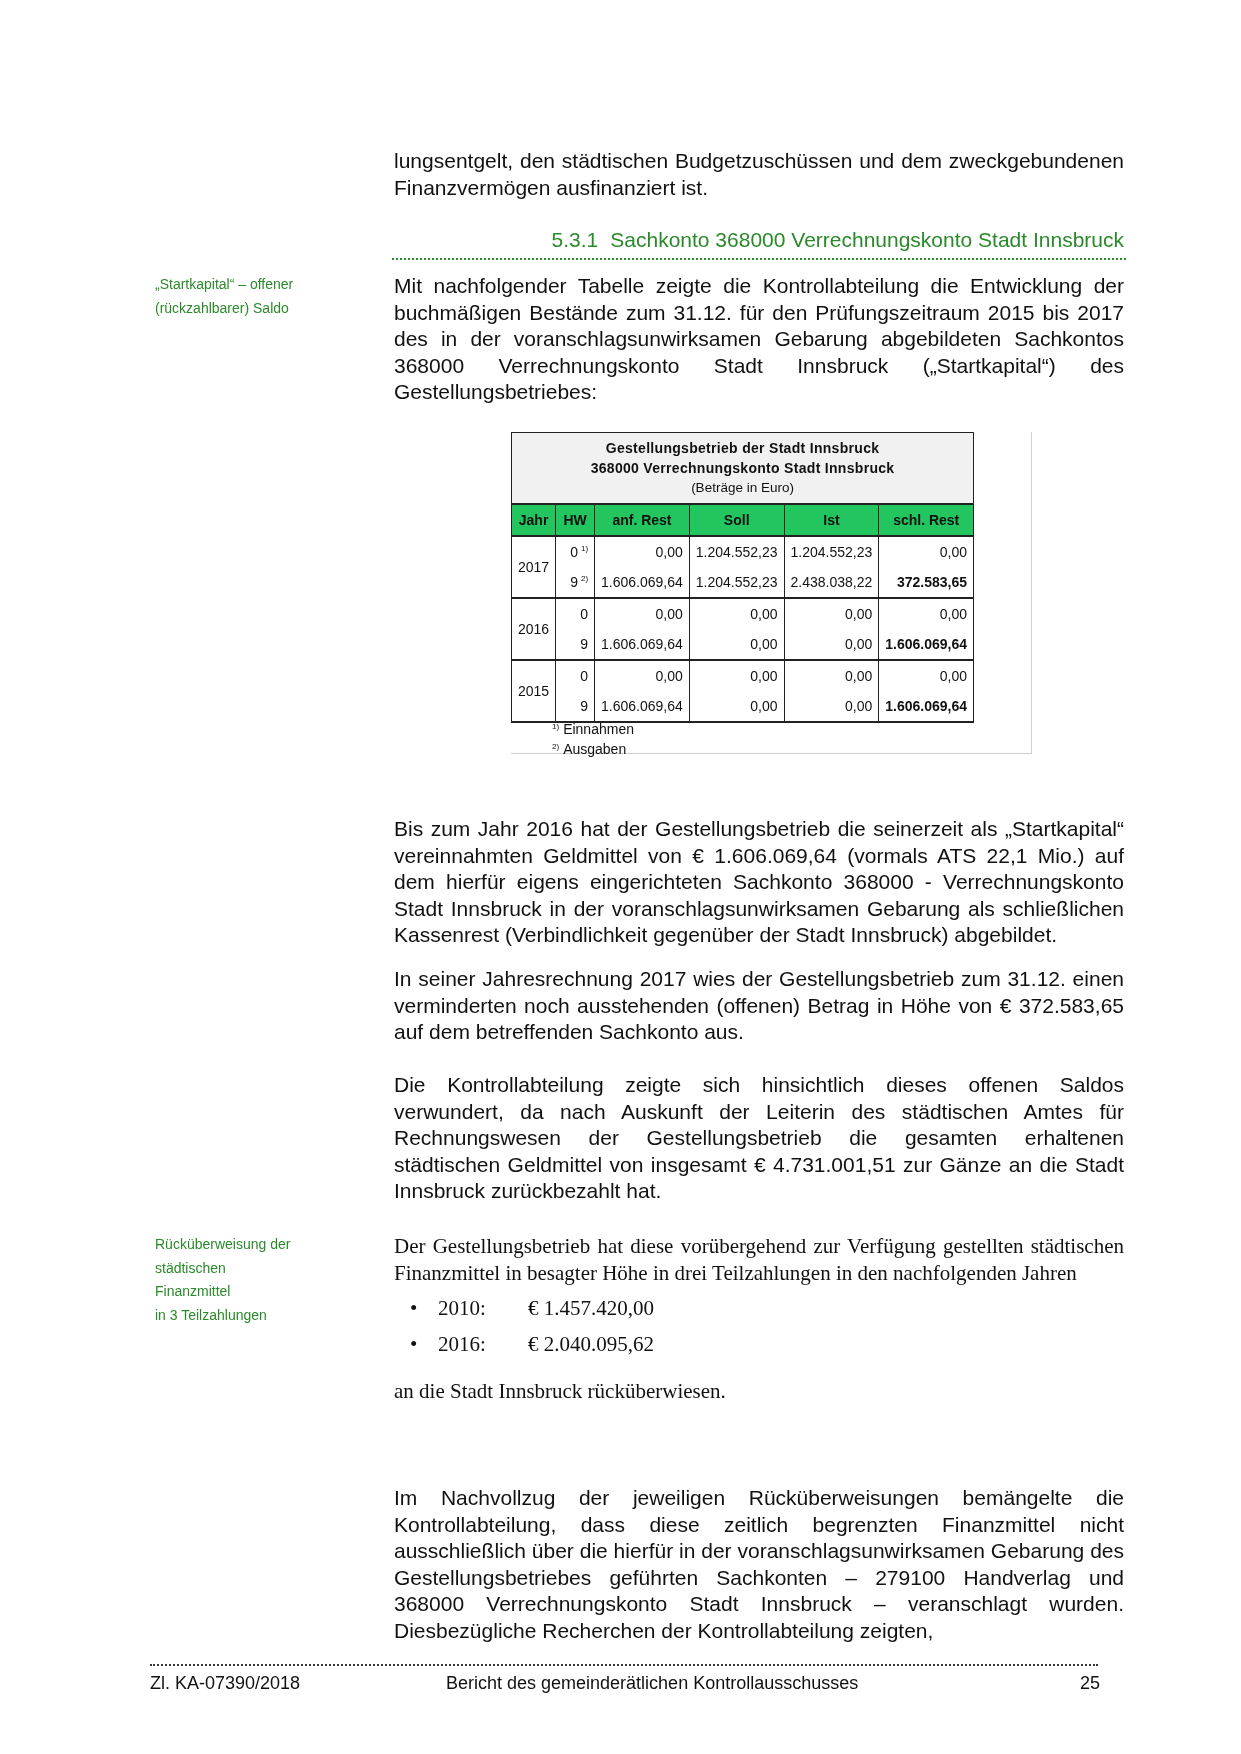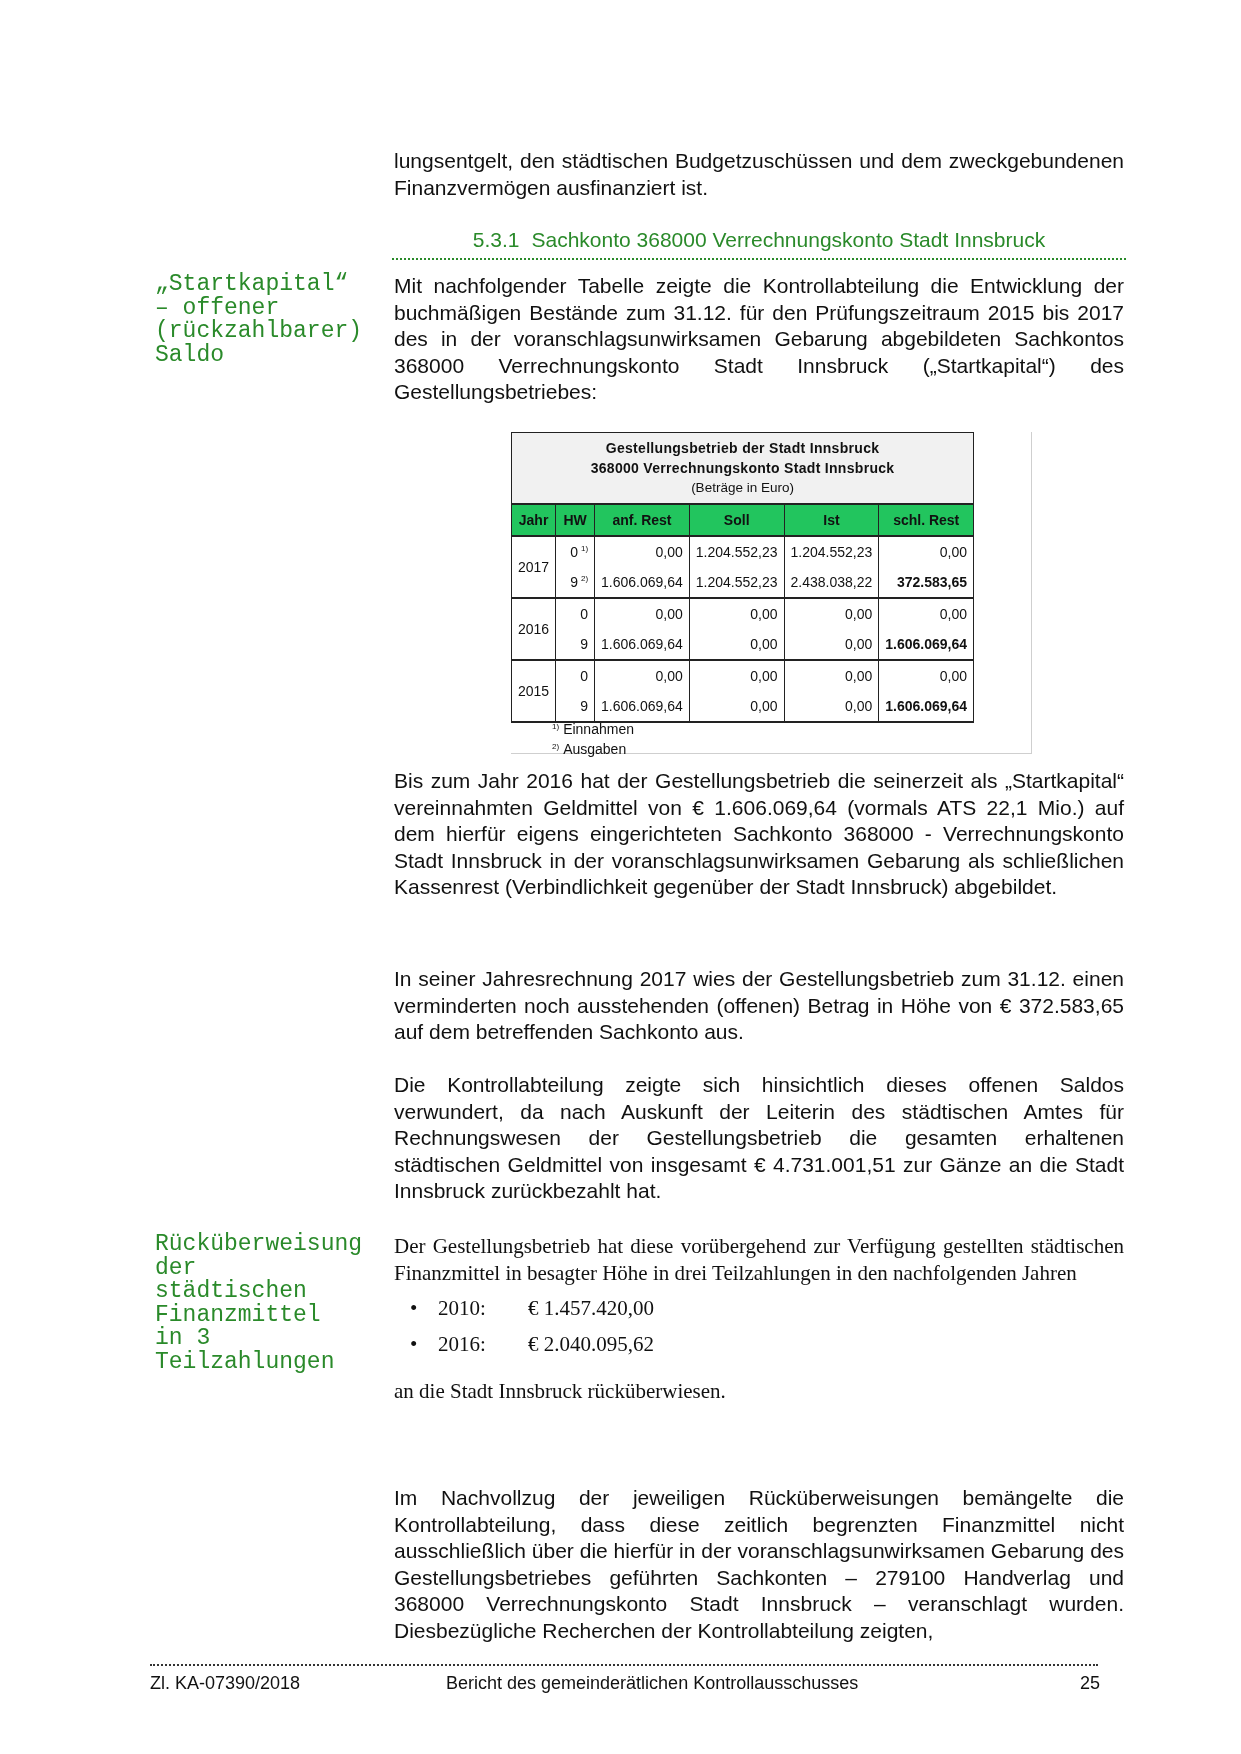--- a/index.html
+++ b/index.html
@@ -1,22 +1,22 @@
 <!DOCTYPE html>
 <html><head>
 <meta charset="utf-8">
 <style>
   html, body { margin: 0; padding: 0; }
   body { width: 1241px; height: 1754px; background: #ffffff; position: relative; overflow: hidden;
          font-family: "Liberation Sans", sans-serif; color: #111; }
   .body-text { position: absolute; left: 394px; width: 730px; font-size: 21px; line-height: 26.5px; text-align: justify; color: #111; }
   .body-text p { margin: 0; }
-  .side { position: absolute; left: 155px; width: 215px; font-size: 23px; line-height: 23.5px; color: #2a8a2a; font-family: Liberation Mono, monospace; }
+  .side { position: absolute; left: 155px; width: 215px; font-size: 14px; line-height: 23.5px; color: #2a8a2a; }
   .side p { margin: 0; }
-  .heading { position: absolute; left: 394px; width: 730px; top: 228px; text-align: center; font-size: 21px; color: #2a8a2a; }
+  .heading { position: absolute; left: 394px; width: 730px; top: 228px; text-align: right; font-size: 21px; color: #2a8a2a; }
   .heading .num { margin-right: 12px; }
   .dotline-green { position: absolute; left: 392px; width: 734px; top: 258px; border-top: 2px dotted #2a8a2a; height: 0; }
   
   .tbl-wrap { position: absolute; left: 511px; top: 432px; width: 520px; height: 321px; border-right: 1px solid #cfcfcf; border-bottom: 1px solid #cfcfcf; }
   table.fin { border-collapse: collapse; width: 452px; font-size: 14px; color: #111; }
   table.fin td, table.fin th { padding: 0 6px; }
   .t-title { background: #f1f1f1; border: 1.5px solid #222; text-align: center; font-weight: bold; height: 70px; line-height: 20px; padding-top: 2px; }
   .t-title .l1, .t-title .l2 { font-weight: bold; letter-spacing: 0.3px; display: block; }
   .t-title .l3 { font-weight: normal; display: block; font-size: 13.5px; }
   .hdr th { background: #22c55e; height: 30px; border: 1px solid #222; border-top: 2px solid #222; font-weight: bold; text-align: center; }
@@ -124,21 +124,21 @@
       <td class="bold">1.606.069,64</td>
     </tr>
   </tbody>
     </table>
 </div>
 <div class="notes">
   <div><sup>1)</sup><span>Einnahmen</span></div>
   <div><sup>2)</sup><span>Ausgaben</span></div>
 </div>
 
-<div class="body-text" style="top:768px;">
+<div class="body-text" style="top:816px;">
   <p>Bis zum Jahr 2016 hat der Gestellungsbetrieb die seinerzeit als „Startkapital“ vereinnahmten Geldmittel von € 1.606.069,64 (vormals ATS 22,1 Mio.) auf dem hierfür eigens eingerichteten Sachkonto 368000 - Verrechnungskonto Stadt Innsbruck in der voranschlagsunwirksamen Gebarung als schließlichen Kassenrest (Verbindlichkeit gegenüber der Stadt Innsbruck) abgebildet.</p>
 </div>
 
 <div class="body-text" style="top:966px;">
   <p>In seiner Jahresrechnung 2017 wies der Gestellungsbetrieb zum 31.12. einen verminderten noch ausstehenden (offenen) Betrag in Höhe von € 372.583,65 auf dem betreffenden Sachkonto aus.</p>
 </div>
 
 <div class="body-text" style="top:1072px;">
   <p>Die Kontrollabteilung zeigte sich hinsichtlich dieses offenen Saldos verwundert, da nach Auskunft der Leiterin des städtischen Amtes für Rechnungswesen der Gestellungsbetrieb die gesamten erhaltenen städtischen Geldmittel von insgesamt € 4.731.001,51 zur Gänze an die Stadt Innsbruck zurückbezahlt hat.</p>
 </div>

